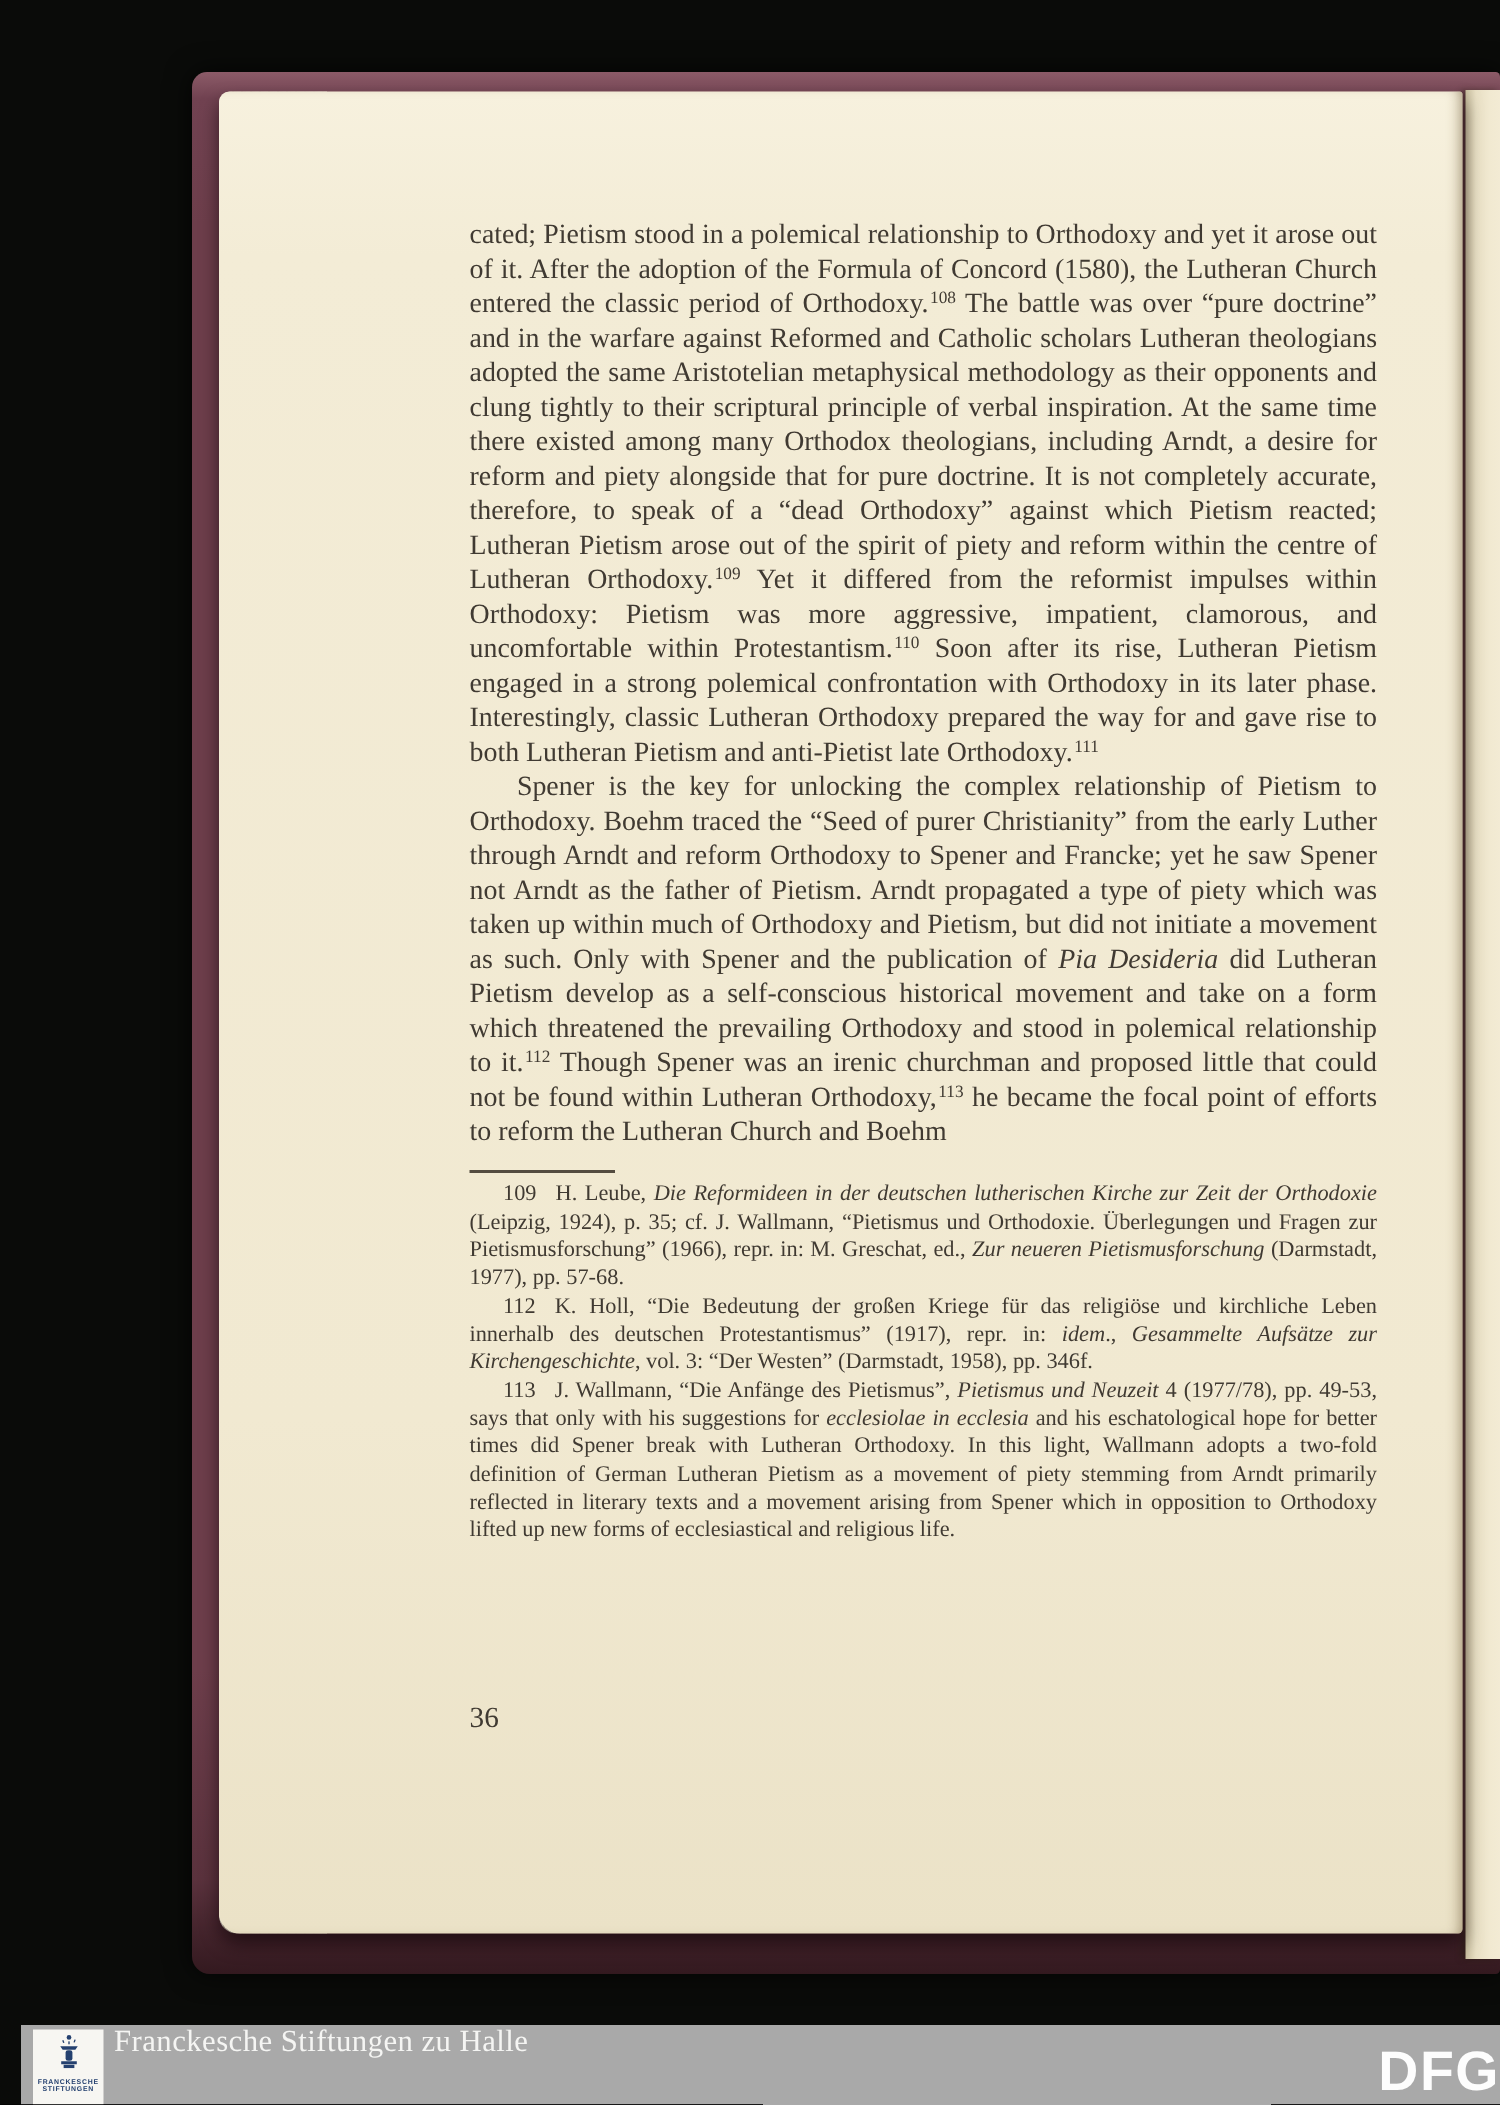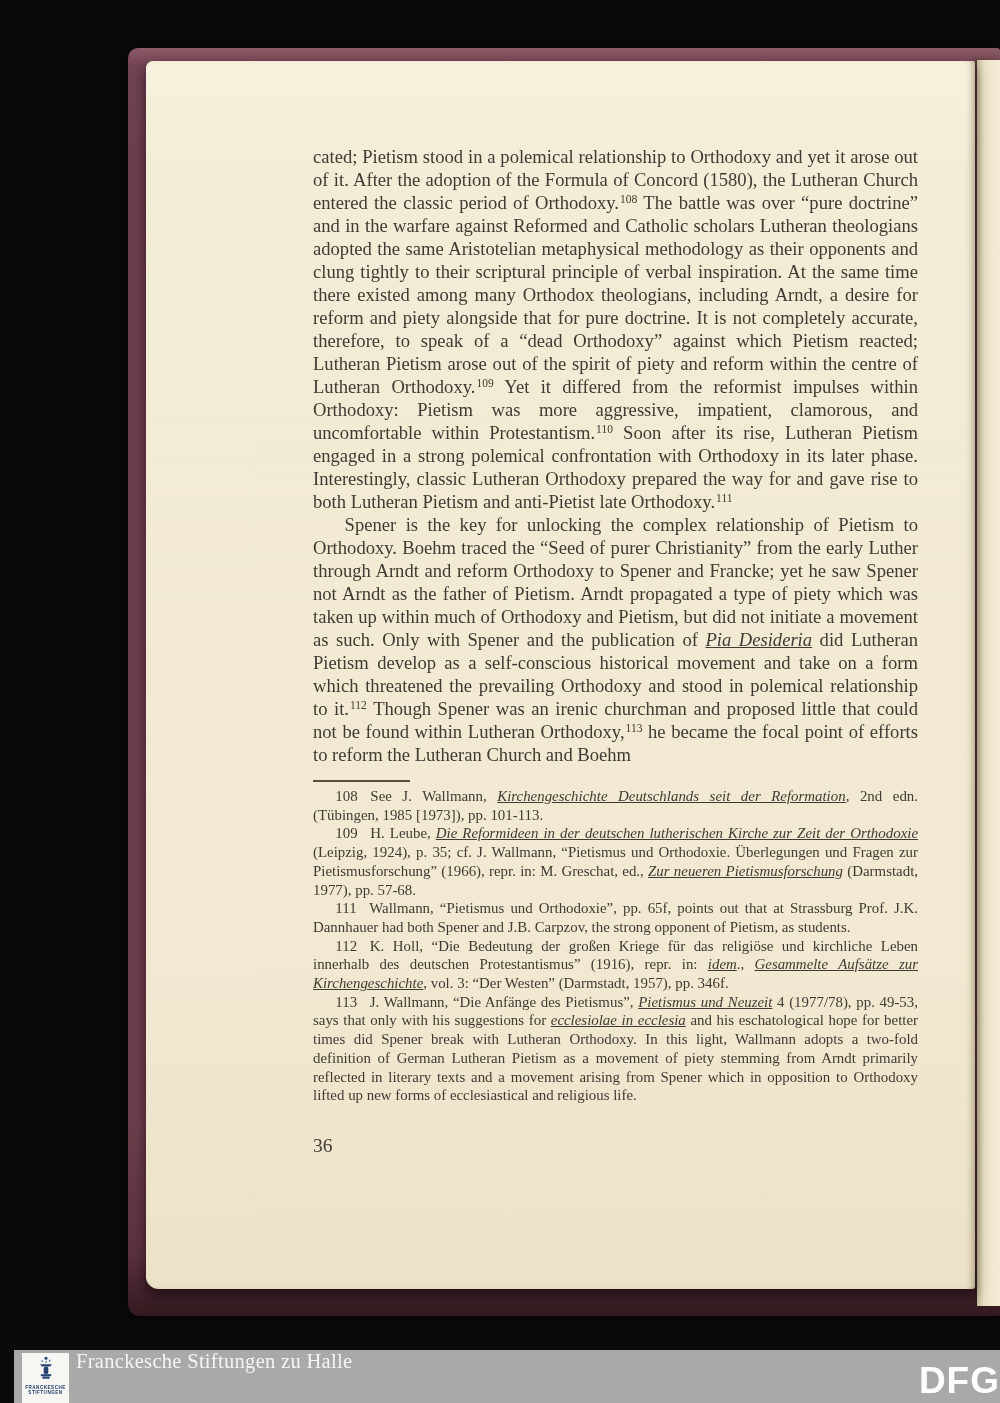--- a/index.html
+++ b/index.html
@@ -44,21 +44,21 @@
   .fn-rule{
     position:absolute;left:167px;top:719px;width:97px;height:2px;
     background:#544c40;
   }
   .footnotes{
     position:absolute;left:167px;top:726px;width:605px;
     font-size:14.9px;line-height:18.7px;color:var(--ink,#403a32);
     text-align:justify;
   }
   .footnotes p{margin:0;text-indent:1.5em;}
-  .s-i{font-style:italic;text-decoration:underline;}
+  .s-i{font-style:italic;}
   .s-sup{font-size:.62em;position:relative;top:-.48em;margin-left:1px;line-height:0;}
   .s-num{padding-right:.85em;}
   .page-number{
     position:absolute;left:167px;top:1074px;
     font-size:19.5px;color:var(--ink,#403a32);font-family:Liberation Serif, serif;
   }
   
   .footer-bar{
     position:absolute;left:14px;top:1350px;width:1000px;height:53px;
     background:var(--footer-bar,#a9a9a9);
@@ -96,24 +96,22 @@
 
   <div class="page">
     <div class="bodytext">
       <p><span>cated; Pietism stood in a polemical relationship to Orthodoxy and yet it arose out of it. After the adoption of the Formula of Concord (1580), the Lutheran Church entered the classic period of Orthodoxy.</span><span class="s-sup">108</span><span> The battle was over “pure doctrine” and in the warfare against Reformed and Catholic scholars Lutheran theologians adopted the same Aristotelian metaphysical methodology as their opponents and clung tightly to their scriptural principle of verbal inspiration. At the same time there existed among many Orthodox theologians, including Arndt, a desire for reform and piety alongside that for pure doctrine. It is not completely accurate, therefore, to speak of a “dead Orthodoxy” against which Pietism reacted; Lutheran Pietism arose out of the spirit of piety and reform within the centre of Lutheran Orthodoxy.</span><span class="s-sup">109</span><span> Yet it differed from the reformist impulses within Orthodoxy: Pietism was more aggressive, impatient, clamorous, and uncomfortable within Protestantism.</span><span class="s-sup">110</span><span> Soon after its rise, Lutheran Pietism engaged in a strong polemical confrontation with Orthodoxy in its later phase. Interestingly, classic Lutheran Orthodoxy prepared the way for and gave rise to both Lutheran Pietism and anti-Pietist late Orthodoxy.</span><span class="s-sup">111</span></p>
       <p class="para-indent"><span>Spener is the key for unlocking the complex relationship of Pietism to Orthodoxy. Boehm traced the “Seed of purer Christianity” from the early Luther through Arndt and reform Orthodoxy to Spener and Francke; yet he saw Spener not Arndt as the father of Pietism. Arndt propagated a type of piety which was taken up within much of Orthodoxy and Pietism, but did not initiate a movement as such. Only with Spener and the publication of </span><span class="s-i">Pia Desideria</span><span> did Lutheran Pietism develop as a self-conscious historical movement and take on a form which threatened the prevailing Orthodoxy and stood in polemical relationship to it.</span><span class="s-sup">112</span><span> Though Spener was an irenic churchman and proposed little that could not be found within Lutheran Orthodoxy,</span><span class="s-sup">113</span><span> he became the focal point of efforts to reform the Lutheran Church and Boehm</span></p>
     </div>
 
     <div class="fn-rule"></div>
 
     <div class="footnotes">
-      <p><span class="s-num">108</span><span>See J. Wallmann, </span><span class="s-i">Kirchengeschichte Deutschlands seit der Reformation</span><span>, 2nd edn. (Tübingen, 1985 [1973]), pp. 101-113.</span></p>
       <p><span class="s-num">109</span><span>H. Leube, </span><span class="s-i">Die Reformideen in der deutschen lutherischen Kirche zur Zeit der Orthodoxie</span><span> (Leipzig, 1924), p. 35; cf. J. Wallmann, “Pietismus und Orthodoxie. Überlegungen und Fragen zur Pietismusforschung” (1966), repr. in: M. Greschat, ed., </span><span class="s-i">Zur neueren Pietismusforschung</span><span> (Darmstadt, 1977), pp. 57-68.</span></p>
-      <p><span class="s-num">111</span><span>Wallmann, “Pietismus und Orthodoxie”, pp. 65f, points out that at Strassburg Prof. J.K. Dannhauer had both Spener and J.B. Carpzov, the strong opponent of Pietism, as students.</span></p>
-      <p><span class="s-num">112</span><span>K. Holl, “Die Bedeutung der großen Kriege für das religiöse und kirchliche Leben innerhalb des deutschen Protestantismus” (1916), repr. in: </span><span class="s-i">idem</span><span>., </span><span class="s-i">Gesammelte Aufsätze zur Kirchengeschichte</span><span>, vol. 3: “Der Westen” (Darmstadt, 1957), pp. 346f.</span></p>
+      <p><span class="s-num">112</span><span>K. Holl, “Die Bedeutung der großen Kriege für das religiöse und kirchliche Leben innerhalb des deutschen Protestantismus” (1917), repr. in: </span><span class="s-i">idem</span><span>., </span><span class="s-i">Gesammelte Aufsätze zur Kirchengeschichte</span><span>, vol. 3: “Der Westen” (Darmstadt, 1958), pp. 346f.</span></p>
       <p><span class="s-num">113</span><span>J. Wallmann, “Die Anfänge des Pietismus”, </span><span class="s-i">Pietismus und Neuzeit</span><span> 4 (1977/78), pp. 49-53, says that only with his suggestions for </span><span class="s-i">ecclesiolae in ecclesia</span><span> and his eschatological hope for better times did Spener break with Lutheran Orthodoxy. In this light, Wallmann adopts a two-fold definition of German Lutheran Pietism as a movement of piety stemming from Arndt primarily reflected in literary texts and a movement arising from Spener which in opposition to Orthodoxy lifted up new forms of ecclesiastical and religious life.</span></p>
     </div>
 
     <div class="page-number">36</div>
   </div>
 
   <div class="footer-bar">
     <div class="logo-box">
       <span>
         <svg viewBox="0 0 40 46" aria-hidden="true">

